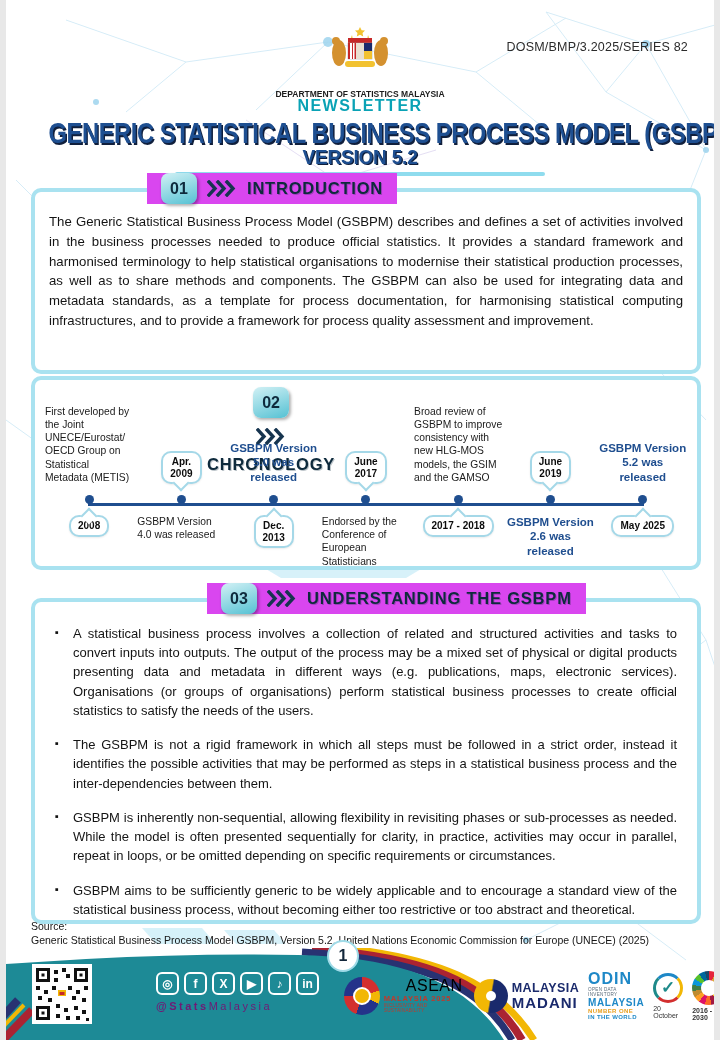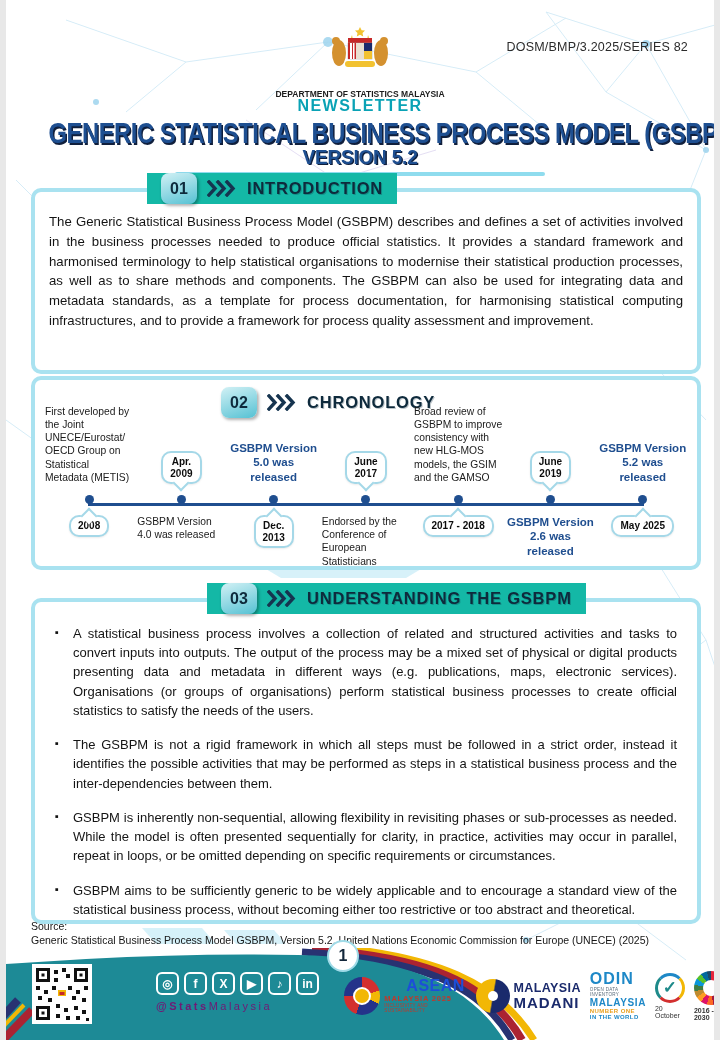--- a/index.html
+++ b/index.html
@@ -17,33 +17,33 @@
   .dept{top:89px;font-size:8.5px;font-weight:bold;color:#1c1c1c;z-index:2;}
   .newsletter{top:97px;font-size:16px;font-weight:bold;color:#0aa2b5;letter-spacing:1.5px;z-index:2;}
   .title1{top:116px;z-index:2;font-size:27px;font-weight:bold;color:#1e4f91;white-space:nowrap;
           text-shadow:1.6px 1.6px 0 #101f3c;transform:scaleX(.88) scaleY(1.12);transform-origin:center top;letter-spacing:-.5px;}
   .title2{top:146px;z-index:2;font-size:19px;font-weight:bold;color:#1e4f91;white-space:nowrap;
           text-shadow:1.3px 1.3px 0 #101f3c;transform:scaleY(1.1);letter-spacing:-.2px;}
   .title-underline{top:172px;left:50%;transform:translateX(-50%);width:370px;height:4px;background:#8fdcee;border-radius:2px;z-index:1;}
 
   
   .secbox{position:absolute;left:25px;width:662px;border:4px solid #a9e2f0;border-radius:10px;background:#ffffff;z-index:2;}
-  .sec-head{position:absolute;display:flex;align-items:center;gap:10px;background:#14b8a6;padding:0 14px;}
+  .sec-head{position:absolute;display:flex;align-items:center;gap:10px;background:#d946ef;padding:0 14px;}
   .badge{width:36px;height:31px;border-radius:8px;background:linear-gradient(160deg,#d2f1f5,#55c1d3);
          color:#0e2a3c;font-weight:bold;font-size:16px;display:flex;align-items:center;justify-content:center;
          box-shadow:1.5px 2px 3px rgba(0,0,0,.3);}
   .sec-title{font-size:16.5px;font-weight:bold;color:#0e2a3c;letter-spacing:.8px;
              text-shadow:1px 1px 0 rgba(14,42,60,.28);}
 
   #intro-box{top:188px;height:178px;}
   #intro-box .sec-head{top:-19px;left:112px;}
   .intro-body{margin:20px 14px 0 14px;font-size:13.2px;line-height:1.5;text-align:justify;color:#141414;}
 
   #chrono-box{top:376px;height:186px;}
-  #chrono-box .sec-head{top:7px;left:172px;background:transparent;}
+  #chrono-box .sec-head{top:7px;left:158px;background:transparent;flex-direction:column;}
   .tl{position:absolute;top:12px;left:8px;right:8px;display:flex;}
   .tl-line{position:absolute;left:7%;right:7%;top:111px;height:2.5px;background:#1f4e8f;z-index:0;}
   .tl-col{width:14.285%;display:flex;flex-direction:column;align-items:center;}
   .tl-cell{width:100%;display:flex;justify-content:center;}
   .tl-top{height:92px;align-items:flex-end;padding-bottom:8px;}
   .tl-bot{height:62px;align-items:flex-start;padding-top:9px;}
   .tl-dotrow{height:14px;display:flex;align-items:center;justify-content:center;position:relative;z-index:1;}
   .tl-dot{width:9px;height:9px;border-radius:50%;background:#1f4e8f;}
   .bubble{position:relative;background:#fff;border:2px solid #a5d8e8;border-radius:10px;padding:3px 7px;
           font-weight:bold;font-size:10px;color:#0c0c0c;text-align:center;white-space:pre-line;line-height:1.15;
@@ -80,21 +80,21 @@
          border:2px solid #9fdbe8;display:flex;align-items:center;justify-content:center;
          font-size:16px;font-weight:bold;color:#12263a;z-index:4;box-sizing:border-box;}
   .logos{position:absolute;left:338px;top:18px;display:flex;align-items:center;gap:9px;height:60px;}
   .logo{display:flex;align-items:center;gap:4px;}
   .logo-col{display:flex;flex-direction:column;align-items:flex-start;line-height:1.05;}
   .logo-colL{display:flex;flex-direction:column;align-items:flex-start;line-height:1.05;}
 
   .asean-swirl{width:38px;height:38px;border-radius:50%;position:relative;
      background:conic-gradient(#d32f2f 0 20%,#f2b705 20% 32%,#24338a 32% 55%,#d32f2f 55% 75%,#24338a 75% 100%);}
   .asean-swirl .hole{position:absolute;left:50%;top:50%;transform:translate(-50%,-50%);width:14px;height:14px;border-radius:50%;background:#f2b705;border:2px solid #fff;}
-  .logo-asean .l0{font-weight:bold;color:#1d4ed8;font-size:16px;letter-spacing:.5px;margin-left:22px;}
+  .logo-asean .l0{font-weight:normal;color:#000000;font-size:16px;letter-spacing:.5px;margin-left:22px;}
   .logo-asean .l1{font-weight:bold;color:#c0392b;font-size:7.5px;letter-spacing:.8px;}
   .logo-asean .l2{color:#c0392b;font-size:4.6px;letter-spacing:.3px;margin-top:1px;}
 
   .madani-emblem{width:34px;height:34px;border-radius:50%;background:linear-gradient(100deg,#f2b705 48%,#1a2a6c 52%);position:relative;}
   .madani-emblem .dot{position:absolute;left:50%;top:50%;transform:translate(-50%,-50%);width:10px;height:10px;border-radius:50%;background:#fff;}
   .logo-madani .l0{font-weight:bold;color:#1a2a6c;font-size:12.5px;letter-spacing:.4px;}
   .logo-madani .l1{font-weight:bold;color:#1a2a6c;font-size:15px;letter-spacing:1px;}
 
   .logo-odin .l0{font-weight:bold;color:#1e88c7;font-size:16px;letter-spacing:1px;}
   .logo-odin .l1{color:#5a6b7a;font-size:4.6px;letter-spacing:.3px;}

